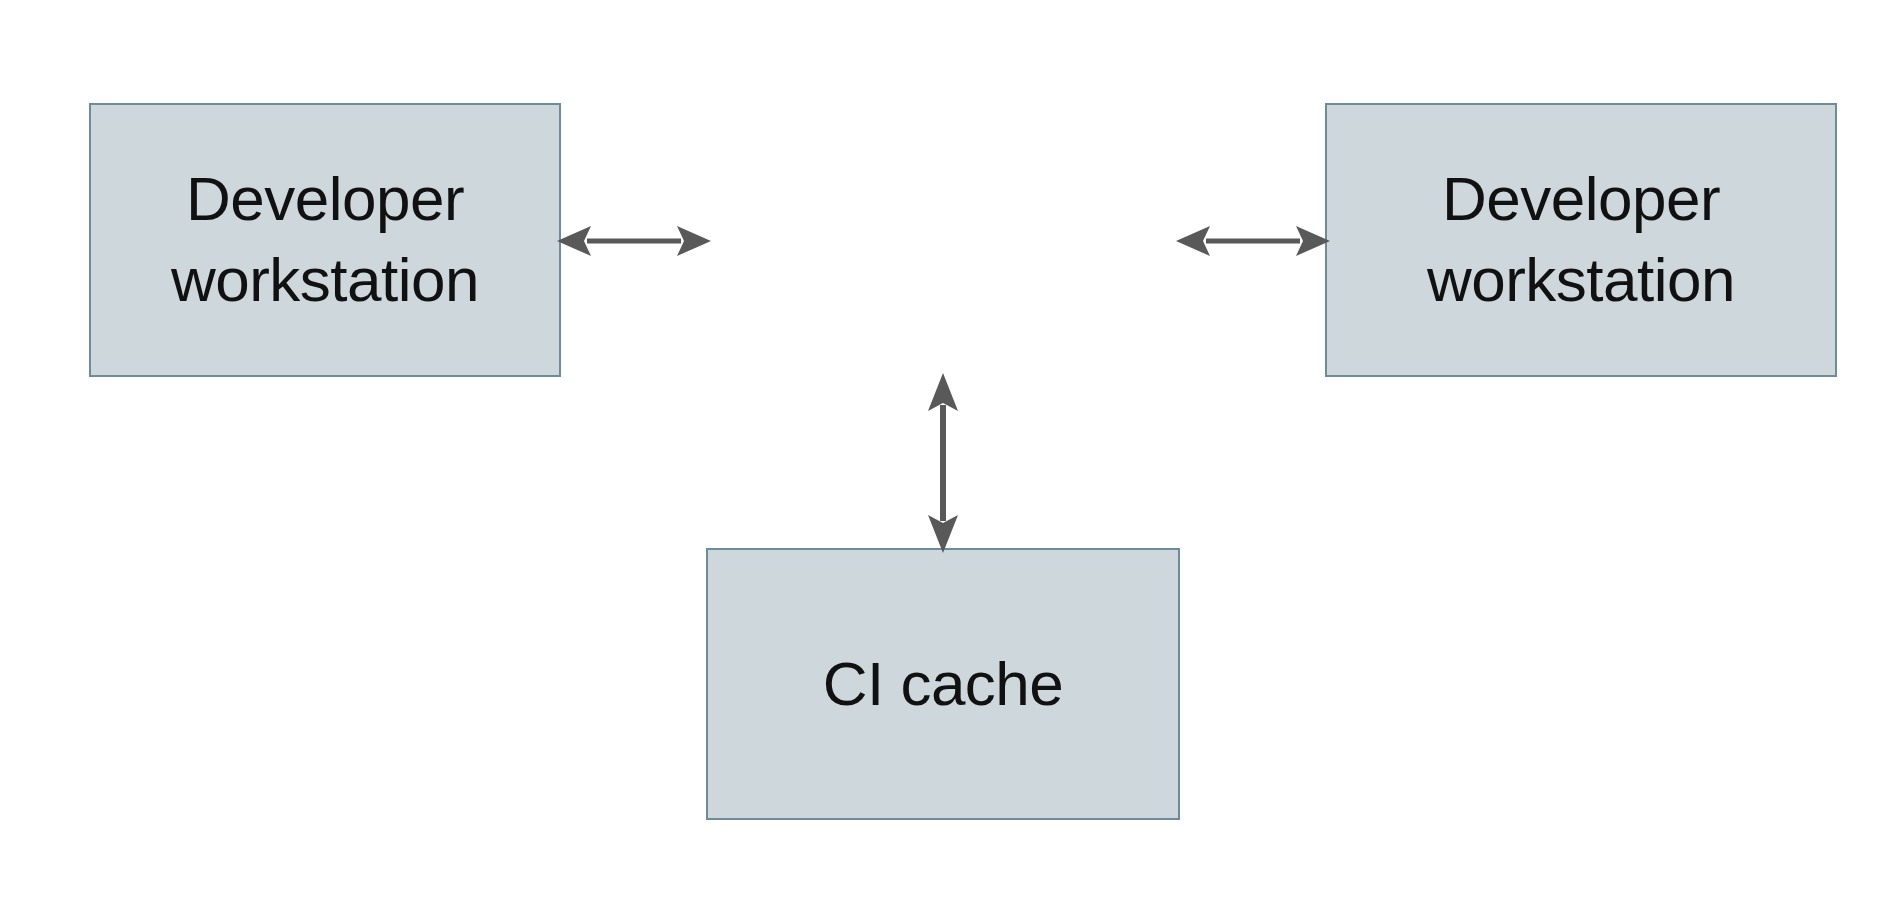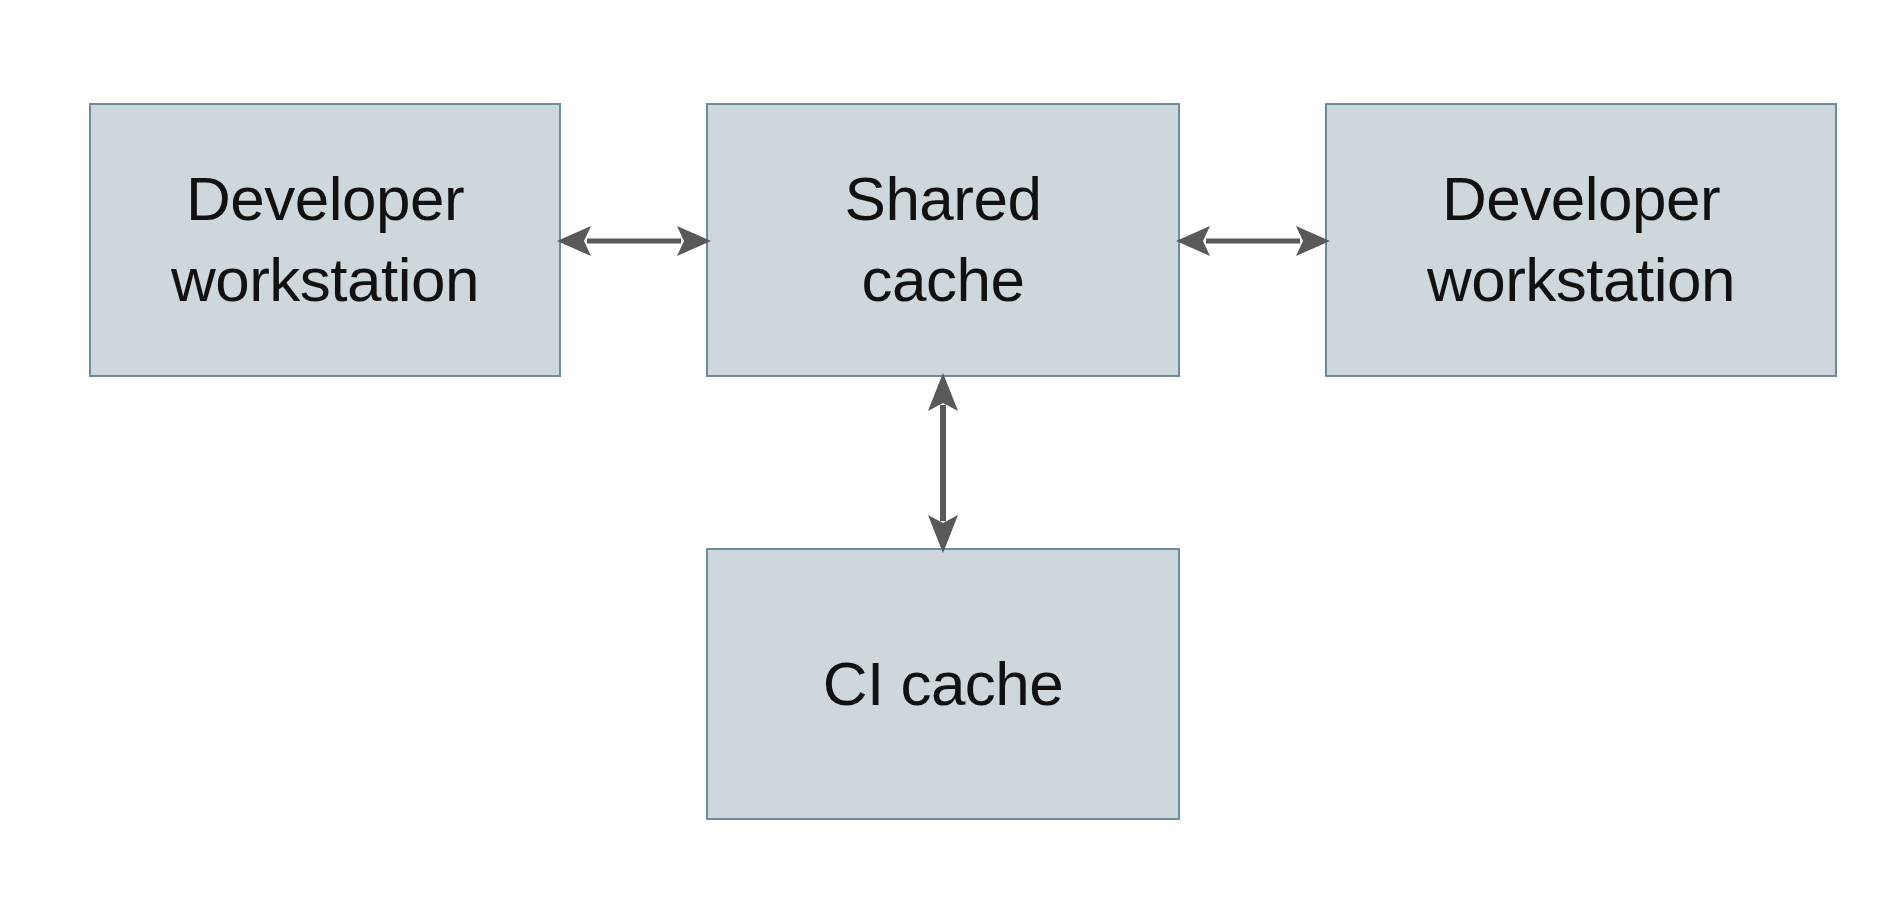--- a/index.html
+++ b/index.html
@@ -61,24 +61,20 @@
 </head>
 <body>
 
 <div id="canvas">
 
   <div class="node" id="node-dev-left">
     <span class="node-label">Developer
 workstation</span>
   </div>
 
-  <div class="node" id="node-shared-cache">
-    <span class="node-label">Shared
-cache</span>
-  </div>
 
   <div class="node" id="node-dev-right">
     <span class="node-label">Developer
 workstation</span>
   </div>
 
   <div class="node" id="node-ci-server">
     <span class="node-label">CI cache</span>
   </div>
 

